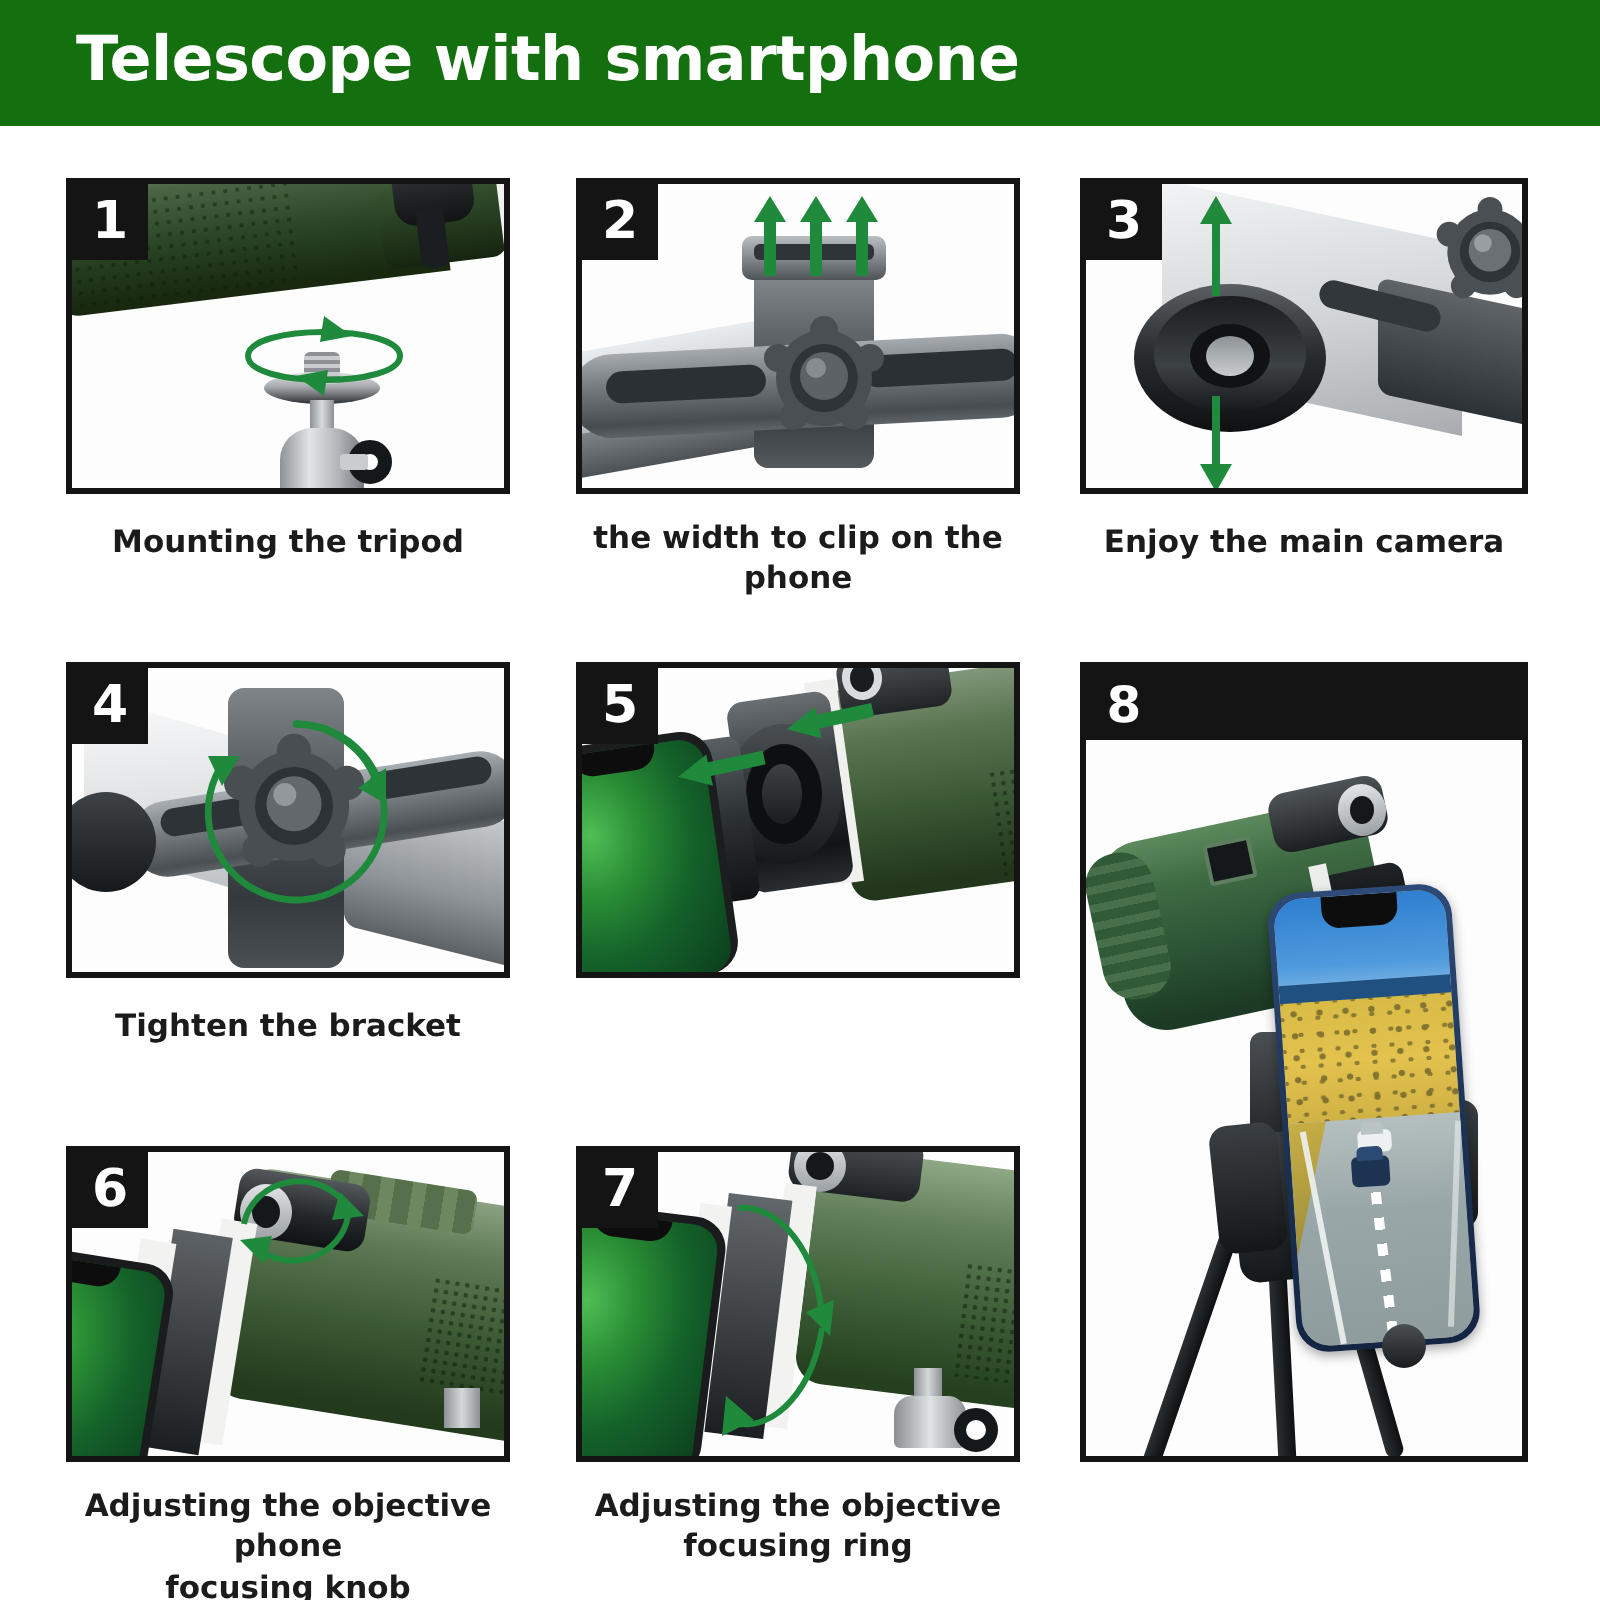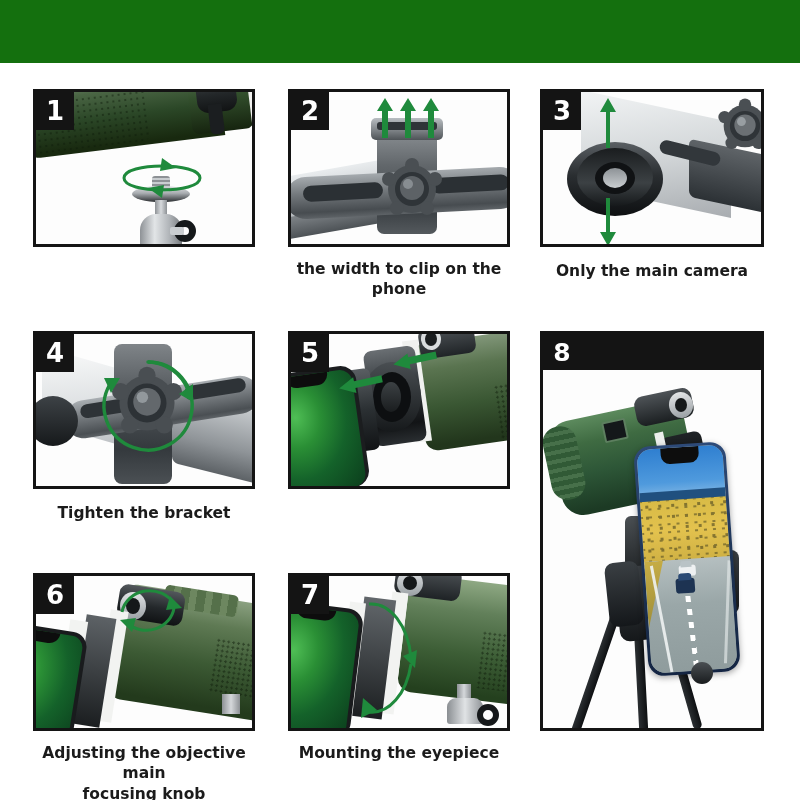--- a/index.html
+++ b/index.html
@@ -109,20 +109,21 @@
   }
   .notch{
     position:absolute;background:#0d0d0d;border-radius:0 0 11px 11px;
   }
   svg{display:block;overflow:visible;}
 </style>
 </head>
 <body>
 
 <div class="header">
+  <div class="header-title">Telescope with smartphone</div>
 </div>
 <div class="header-rule"></div>
 
 <div class="grid">
 
   <div class="cell" style="left:33px;top:26px;width:222px;height:200px;">
     <div class="panel" style="width:222px;height:158px;">
       <div class="scene">
 
         <div style="position:absolute;inset:0;background:#fdfdfd;"></div>
@@ -157,20 +158,21 @@
 
         <svg style="position:absolute;left:78px;top:62px;" width="96" height="44">
           <path d="M10,24 C10,8 86,8 86,24" stroke="#1f8a3c" stroke-width="3" fill="none"></path>
           <path d="M86,24 C86,40 10,40 10,24" stroke="#1f8a3c" stroke-width="3" fill="none"></path>
           <polygon points="48,4 62,14 46,17" fill="#1f8a3c"></polygon>
           <polygon points="48,44 34,34 50,31" fill="#1f8a3c"></polygon>
         </svg>
       </div>
       <div class="stepbadge">1</div>
     </div>
+    <div class="caption" style="top:172px;">Mounting the tripod</div>
   </div>
 
   <div class="cell" style="left:288px;top:26px;width:222px;height:212px;">
     <div class="panel" style="width:222px;height:158px;">
       <div class="scene">
         <div style="position:absolute;inset:0;background:#fdfdfd;"></div>
 
         <div style="position:absolute;left:-10px;top:74px;width:130px;height:56px;transform:skewY(-10deg);background:linear-gradient(180deg,#e9ecee 0%,#c2c6c9 60%,#9aa0a4 100%);"></div>
         <div style="position:absolute;left:-10px;top:116px;width:120px;height:22px;transform:skewY(-10deg);background:linear-gradient(180deg,#7f8488,#4d5256);"></div>
 
@@ -252,21 +254,21 @@
         <svg style="position:absolute;left:56px;top:6px;" width="18" height="50">
           <polygon points="9,0 17,14 11,14 11,50 7,50 7,14 1,14" fill="#1f8a3c"></polygon>
         </svg>
 
         <svg style="position:absolute;left:56px;top:106px;" width="18" height="48">
           <polygon points="9,48 17,34 11,34 11,0 7,0 7,34 1,34" fill="#1f8a3c"></polygon>
         </svg>
       </div>
       <div class="stepbadge">3</div>
     </div>
-    <div class="caption" style="top:172px;">Only the main camera</div>
+    <div class="caption" style="top:172px;">Enjoy the main camera</div>
   </div>
 
   <div class="cell" style="left:33px;top:268px;width:222px;height:200px;">
     <div class="panel" style="width:222px;height:158px;">
       <div class="scene">
         <div style="position:absolute;inset:0;background:#fdfdfd;"></div>
 
         <div style="position:absolute;left:6px;top:30px;width:120px;height:76px;transform:skewY(16deg);background:linear-gradient(160deg,#fafbfb 0%,#dcdfe1 55%,#b0b4b8 100%);"></div>
 
         <div style="position:absolute;left:136px;top:68px;width:92px;height:72px;transform:skewY(14deg);background:linear-gradient(180deg,#c6cacd 0%,#8f9498 60%,#5d6266 100%);border-radius:6px;"></div>
@@ -379,21 +381,21 @@
         <svg style="position:absolute;left:72px;top:2px;" width="82" height="62">
           <path d="M14,34 A28,26 0 0 1 66,26" stroke="#1f8a3c" stroke-width="3" fill="none"></path>
           <polygon points="62,18 74,30 58,32" fill="#1f8a3c"></polygon>
           <path d="M66,30 A28,26 0 0 1 20,46" stroke="#1f8a3c" stroke-width="3" fill="none"></path>
           <polygon points="24,54 12,42 28,40" fill="#1f8a3c"></polygon>
         </svg>
       </div>
       <div class="stepbadge">6</div>
     </div>
     <div class="caption" style="top:170px;">
-      <div>Adjusting the objective main</div>
+      <div>Adjusting the objective phone</div>
       <div>focusing knob</div>
     </div>
   </div>
 
   <div class="cell" style="left:288px;top:510px;width:222px;height:212px;">
     <div class="panel" style="width:222px;height:158px;">
       <div class="scene">
         <div style="position:absolute;inset:0;background:#fdfdfd;"></div>
 
         <div style="position:absolute;left:112px;top:6px;width:150px;height:118px;transform:rotate(7deg);border-radius:14px;background:linear-gradient(180deg,#8ea883 0%,#62805a 26%,#3d5e36 62%,#24401e 96%);"></div>
@@ -421,21 +423,22 @@
         <svg style="position:absolute;left:54px;top:16px;" width="86" height="134">
           <path d="M24,12 A40,62 0 0 1 66,66" stroke="#1f8a3c" stroke-width="3" fill="none"></path>
           <polygon points="72,58 70,76 58,64" fill="#1f8a3c"></polygon>
           <path d="M66,72 A40,62 0 0 1 24,120" stroke="#1f8a3c" stroke-width="3" fill="none"></path>
           <polygon points="16,126 18,106 32,118" fill="#1f8a3c"></polygon>
         </svg>
       </div>
       <div class="stepbadge">7</div>
     </div>
     <div class="caption" style="top:170px;">
-      <div>Mounting the eyepiece</div>
+      <div>Adjusting the objective</div>
+      <div>focusing ring</div>
     </div>
   </div>
 
   <div class="cell" style="left:540px;top:268px;width:224px;height:420px;">
     <div class="panel" style="width:224px;height:400px;">
       <div class="compl-bar">
         <div class="compl-num">8</div>
       </div>
 
       <div class="scene" style="top:36px;">

